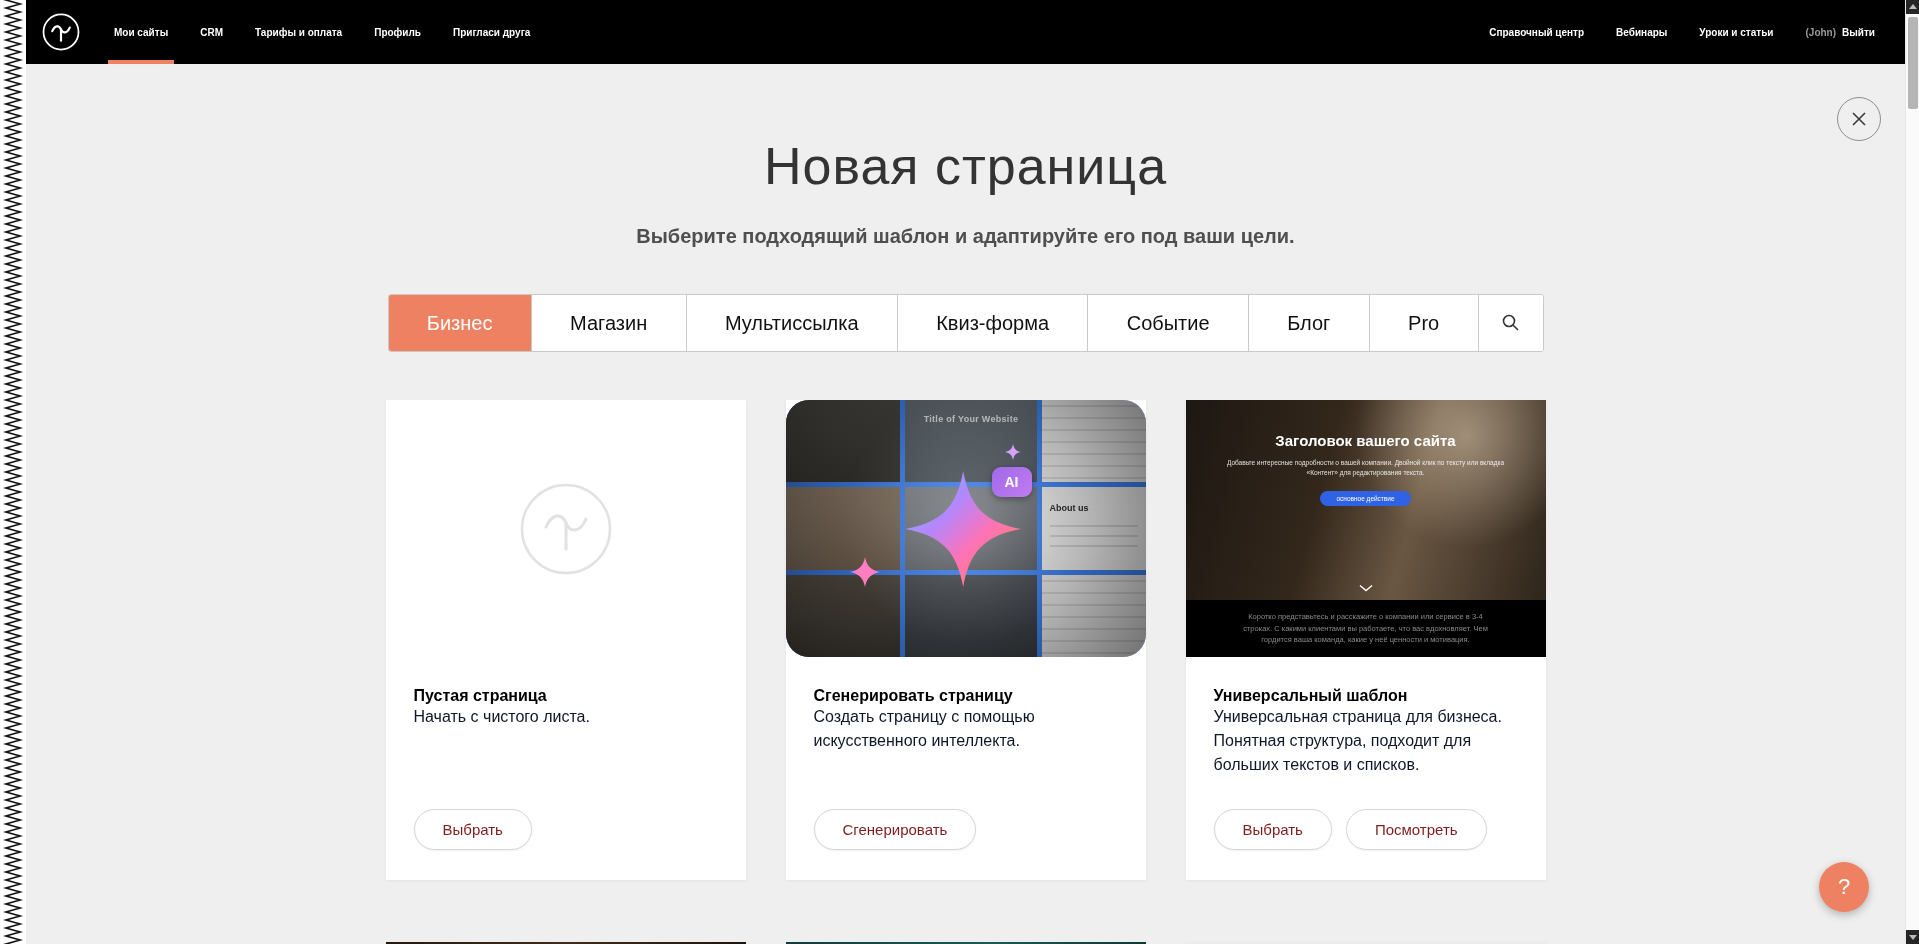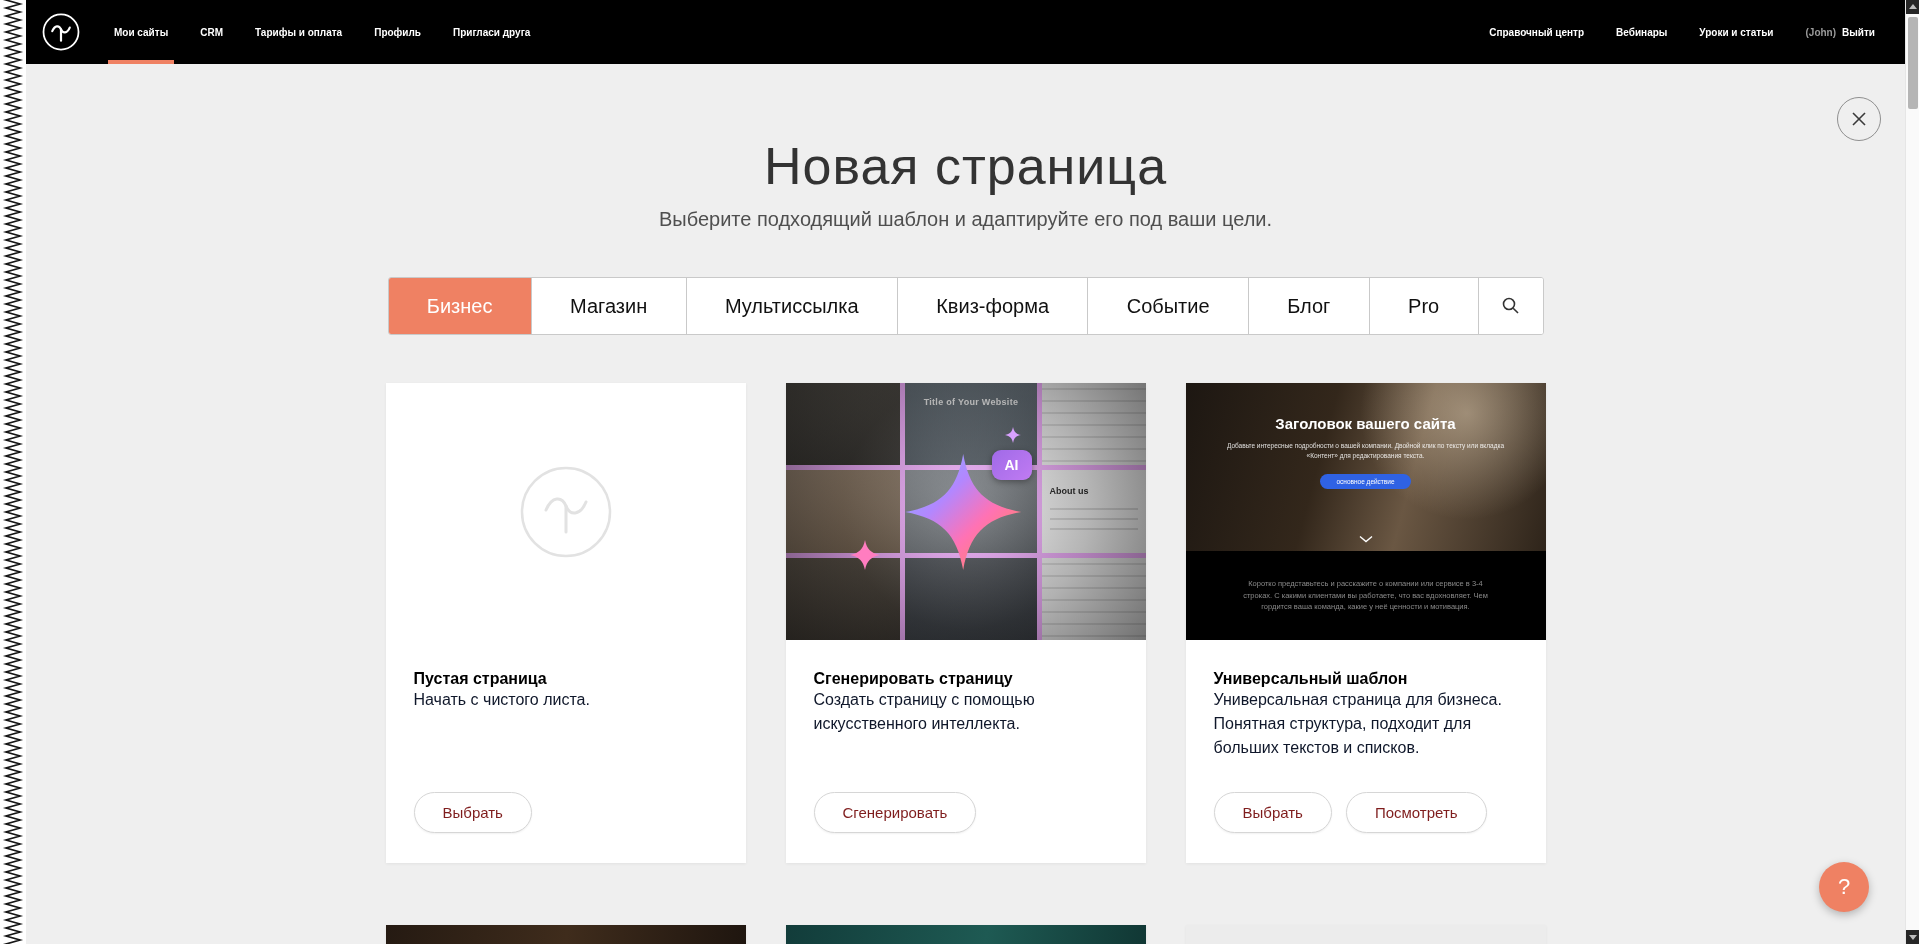--- a/index.html
+++ b/index.html
@@ -43,21 +43,21 @@
     position:absolute; top:33px; right:24px; width:44px; height:44px;
     border-radius:50%; border:1px solid #8f8f8f; background:transparent;
     display:flex; align-items:center; justify-content:center; cursor:pointer; z-index:20;
   }
 
   .page-title {
     margin-top:72px; text-align:center; font-size:52px; font-weight:200;
     color:#333; letter-spacing:1px;
   }
   .page-subtitle {
-    margin-top:12px; text-align:center; font-size:20px; font-weight:400; color:#4f4f4f;
+    margin-top:29px; text-align:center; font-size:20px; font-weight:700; color:#4f4f4f;
   }
 
   
   .tabbar {
     width:1156px; height:58px; margin:46px auto 0; display:flex;
     background:#fff; border:1px solid #c9c9c9; border-radius:3px;
   }
   .tab {
     flex:1 1 auto; display:flex; align-items:center; justify-content:center;
     font-family:inherit; font-size:20px; color:#111; background:#fff;
@@ -87,21 +87,21 @@
   .pill-btn {
     padding:11px 28px; border-radius:999px; border:1px solid #d6d6d6;
     background:#fff; font-family:inherit; font-size:15px; color:#7f1d1d;
     cursor:pointer; box-shadow:0 1px 2px rgba(0,0,0,0.06); white-space:nowrap;
   }
 
   
   .media-blank { background:#fff; display:flex; align-items:center; justify-content:center; }
 
   
-  .media-ai { background:#f0abfc; }
+  .media-ai { background:#3b82f6;border-radius:23px; }
   .collage {
     position:absolute; inset:0; display:grid; gap:5px; padding:0;
     grid-template-columns:1.05fr 1.2fr 0.95fr; grid-template-rows:1fr 1fr 1fr;
   }
   .tile { position:relative; overflow:hidden; }
   .t1 { background:linear-gradient(160deg,#56524b,#2d2b28); }
   .t2 { background:linear-gradient(180deg,#626c74,#49525a); display:flex; justify-content:center; padding-top:14px; }
   .t2 .tile-title { color:#e8e8e8; font-size:9px; font-weight:700; letter-spacing:0.3px; }
   .t3 { background:repeating-linear-gradient(#f1f1f1 0 5px, #d8d8d8 5px 7px, #f1f1f1 7px 12px); }
   .t4 { background:linear-gradient(150deg,#9a8672,#6a5947); }
@@ -125,21 +125,21 @@
     width:40px; height:30px; border-radius:9px;
     background:linear-gradient(135deg,#a06ae8,#c07bf2);
     color:#fff; font-size:14px; font-weight:700;
     display:flex; align-items:center; justify-content:center;
     box-shadow:0 2px 6px rgba(0,0,0,0.35);
   }
 
   
   .media-universal { background:#fff; display:flex; flex-direction:column; }
   .preview-hero {
-    height:168px; flex:none; position:relative;
+    height:200px; flex:none; position:relative;
     display:flex; flex-direction:column; align-items:center;
     padding-top:32px;
     background:
       radial-gradient(circle at 78% 18%, rgba(214,196,170,0.55), rgba(0,0,0,0) 34%),
       linear-gradient(105deg,#1d1712 0%, #33271b 38%, #6a5743 62%, #2e241a 100%);
   }
   .preview-heading { color:#fff; font-size:15px; font-weight:700; }
   .preview-subheading {
     margin-top:9px; width:78%; text-align:center; color:rgba(255,255,255,0.85);
     font-size:6.5px; line-height:1.6;

